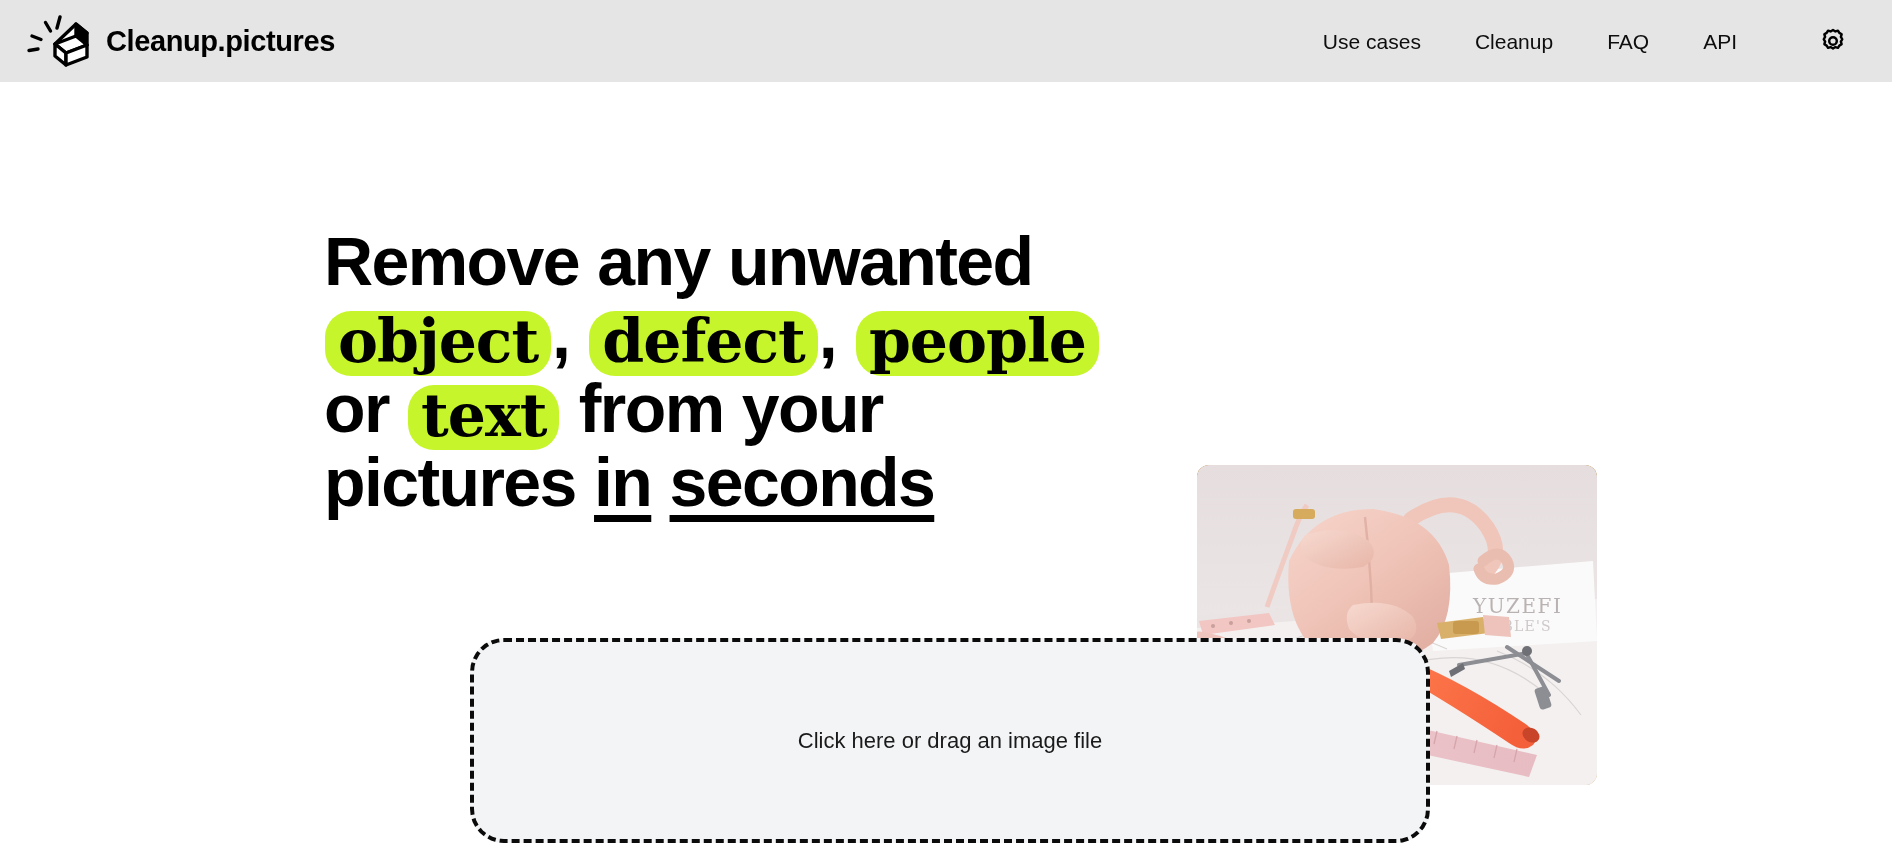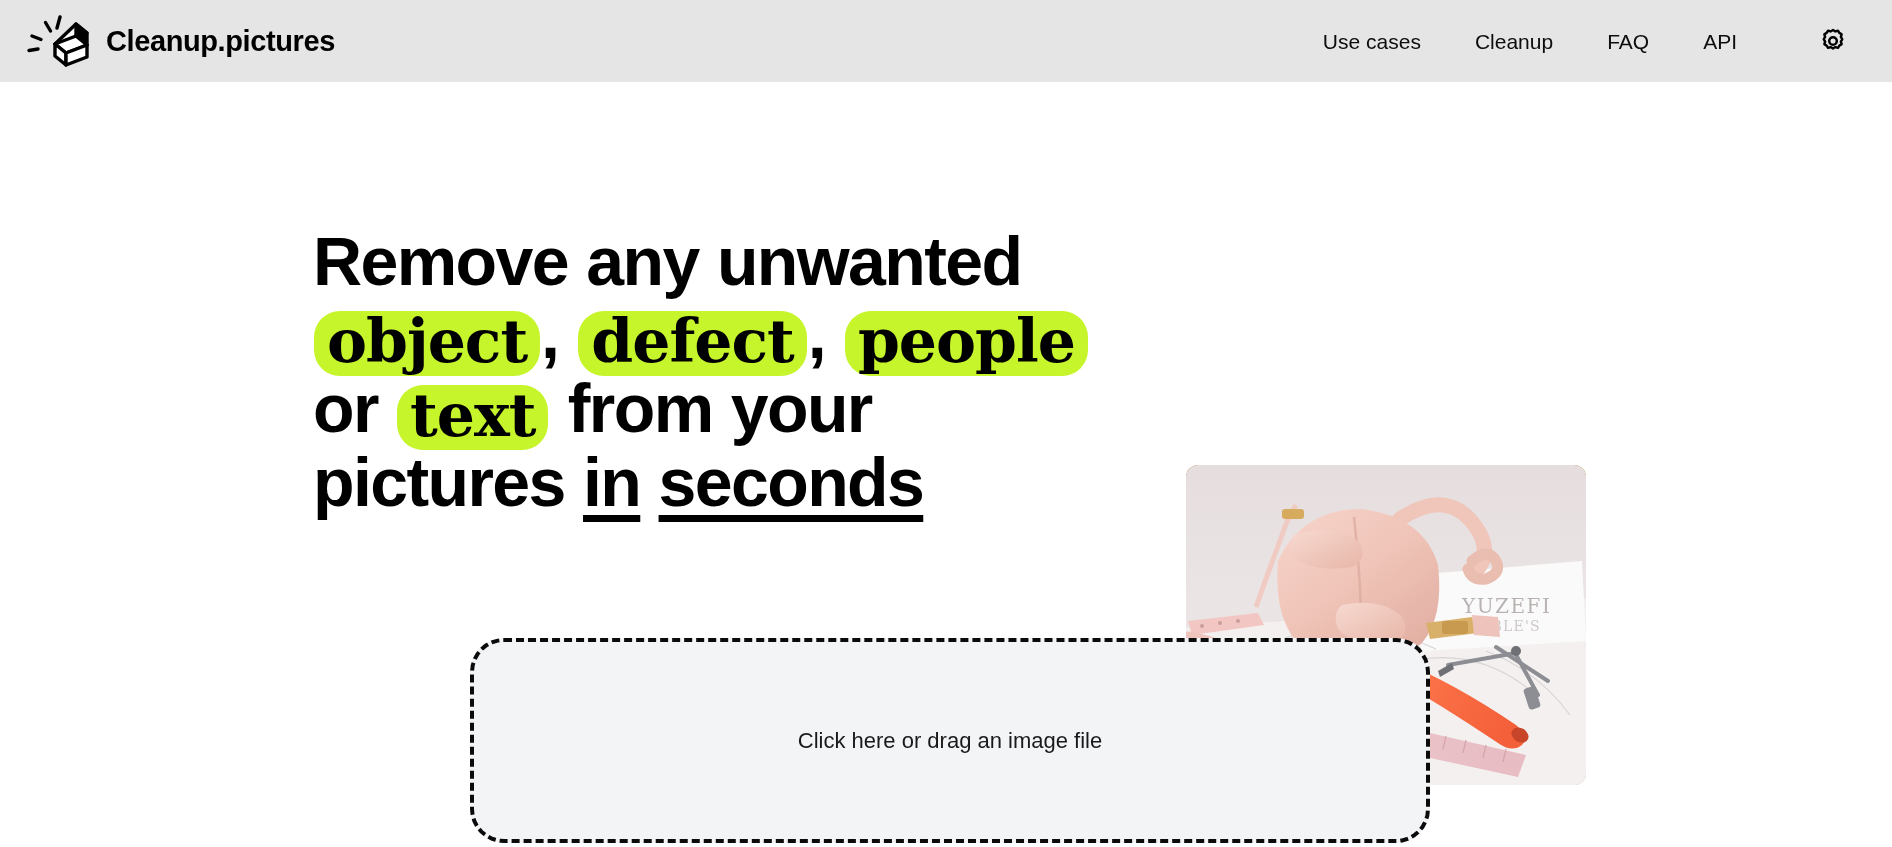--- a/index.html
+++ b/index.html
@@ -86,21 +86,21 @@
     border: none;
     cursor: pointer;
     padding: 0;
   }
   .settings-btn svg { display: block; }
 
   
   .hero {
     position: absolute;
     top: 225px;
-    left: 0;
+    left: 11px;
     width: 1552px;
     height: 345px;
   }
 
   .headline {
     position: absolute;
     left: 313px;
     top: 0px;
     width: 815px;
     font-size: 68px;

